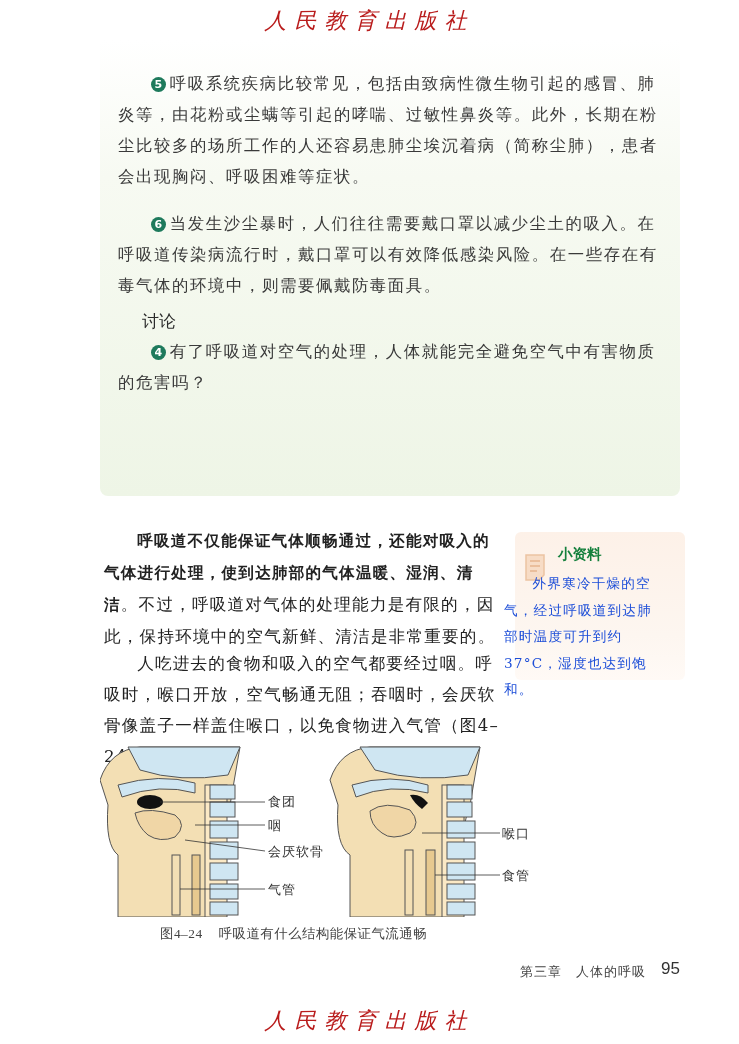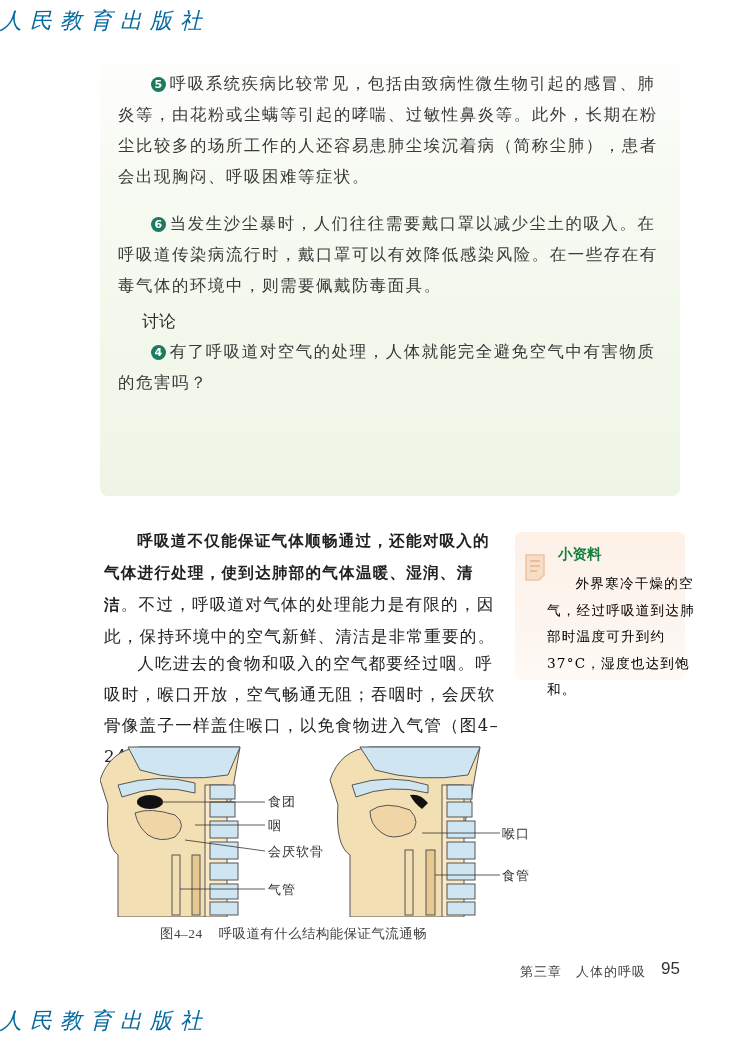--- a/index.html
+++ b/index.html
@@ -3,23 +3,23 @@
 <meta charset="utf-8">
 <style>
   html, body { margin: 0; padding: 0; }
   body {
     width: 739px; height: 1044px; position: relative; overflow: hidden;
     background: #ffffff;
     font-family: "DejaVu Serif", "Liberation Serif", serif;
     color: #2b2b2b;
   }
   .logo {
-    position: absolute; left: 0; width: 739px; text-align: left;
+    position: absolute; left: 0; width: 739px; text-align: center;
     font-family: "DejaVu Serif", serif; font-style: italic;
-    color: #0369a1; font-size: 22px; letter-spacing: 8px;
+    color: #b91c1c; font-size: 22px; letter-spacing: 8px;
   }
   .logo.top { top: 6px; }
   .logo.bottom { top: 1006px; }
 
   .green-box {
     position: absolute; left: 100px; top: 40px; width: 580px; height: 456px;
     background: linear-gradient(to bottom, #ffffff 0%, #f7faf2 30%, #eef5e6 100%);
     border-radius: 0 0 8px 8px;
   }
   .gb-text {
@@ -54,22 +54,22 @@
   .note-box {
     position: absolute; left: 515px; top: 532px; width: 170px; height: 148px;
     background: linear-gradient(to bottom, #fdf1e8 0%, #fdf6f0 70%, #fffaf6 100%);
     border-radius: 6px;
   }
   .note-icon { position: absolute; left: 524px; top: 553px; width: 22px; height: 28px; }
   .note-title {
     position: absolute; left: 558px; top: 545px; font-size: 14.5px; font-weight: bold; color: #15803d;
   }
   .note-body {
-    position: absolute; left: 547px; top: 570px; width: 162px;
-    font-size: 13.6px; line-height: 26.5px; letter-spacing: 1.2px; color: #000000;
+    position: absolute; left: 504px; top: 570px; width: 162px;
+    font-size: 13.6px; line-height: 26.5px; letter-spacing: 1.2px; color: #1d4ed8;
   }
   .note-body .first { text-indent: 2.1em; }
 
   .figure { position: absolute; left: 100px; top: 745px; width: 440px; height: 172px; }
   .fig-label {
     position: absolute; font-size: 13px; color: #333; letter-spacing: 1px;
   }
   .caption {
     position: absolute; left: 160px; top: 925px;
     font-size: 13.4px; color: #444; letter-spacing: 0.5px;

